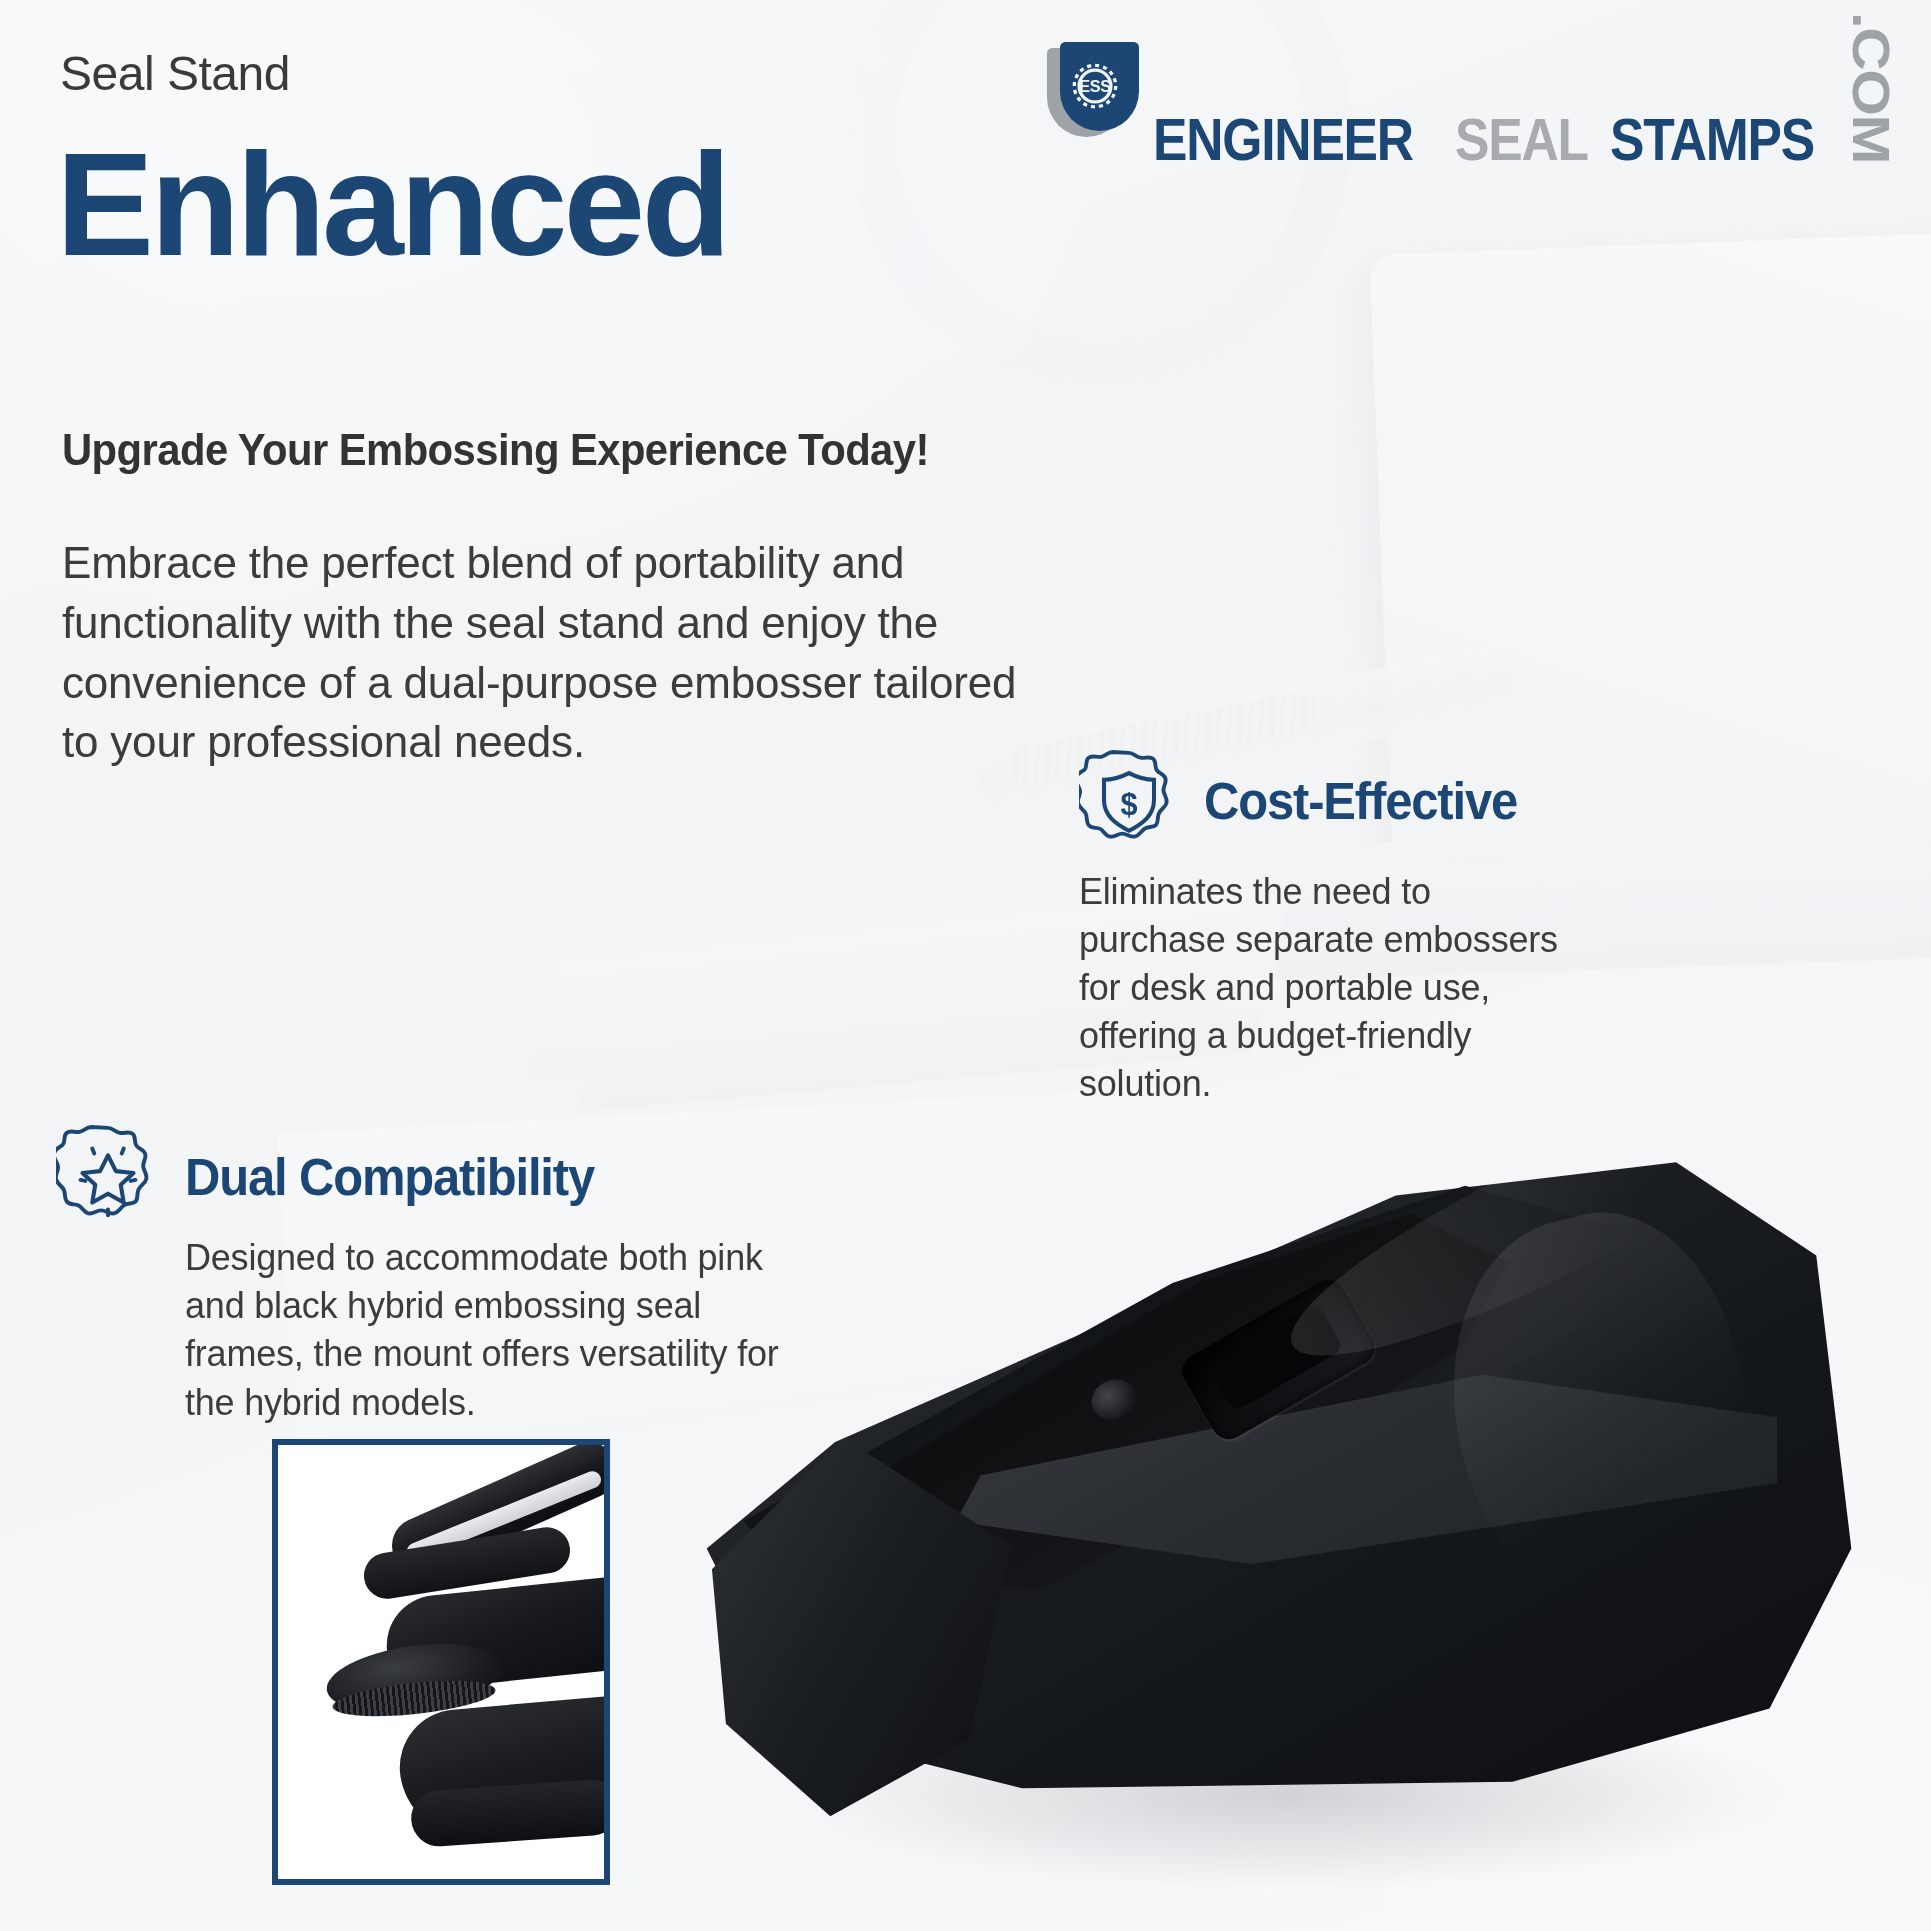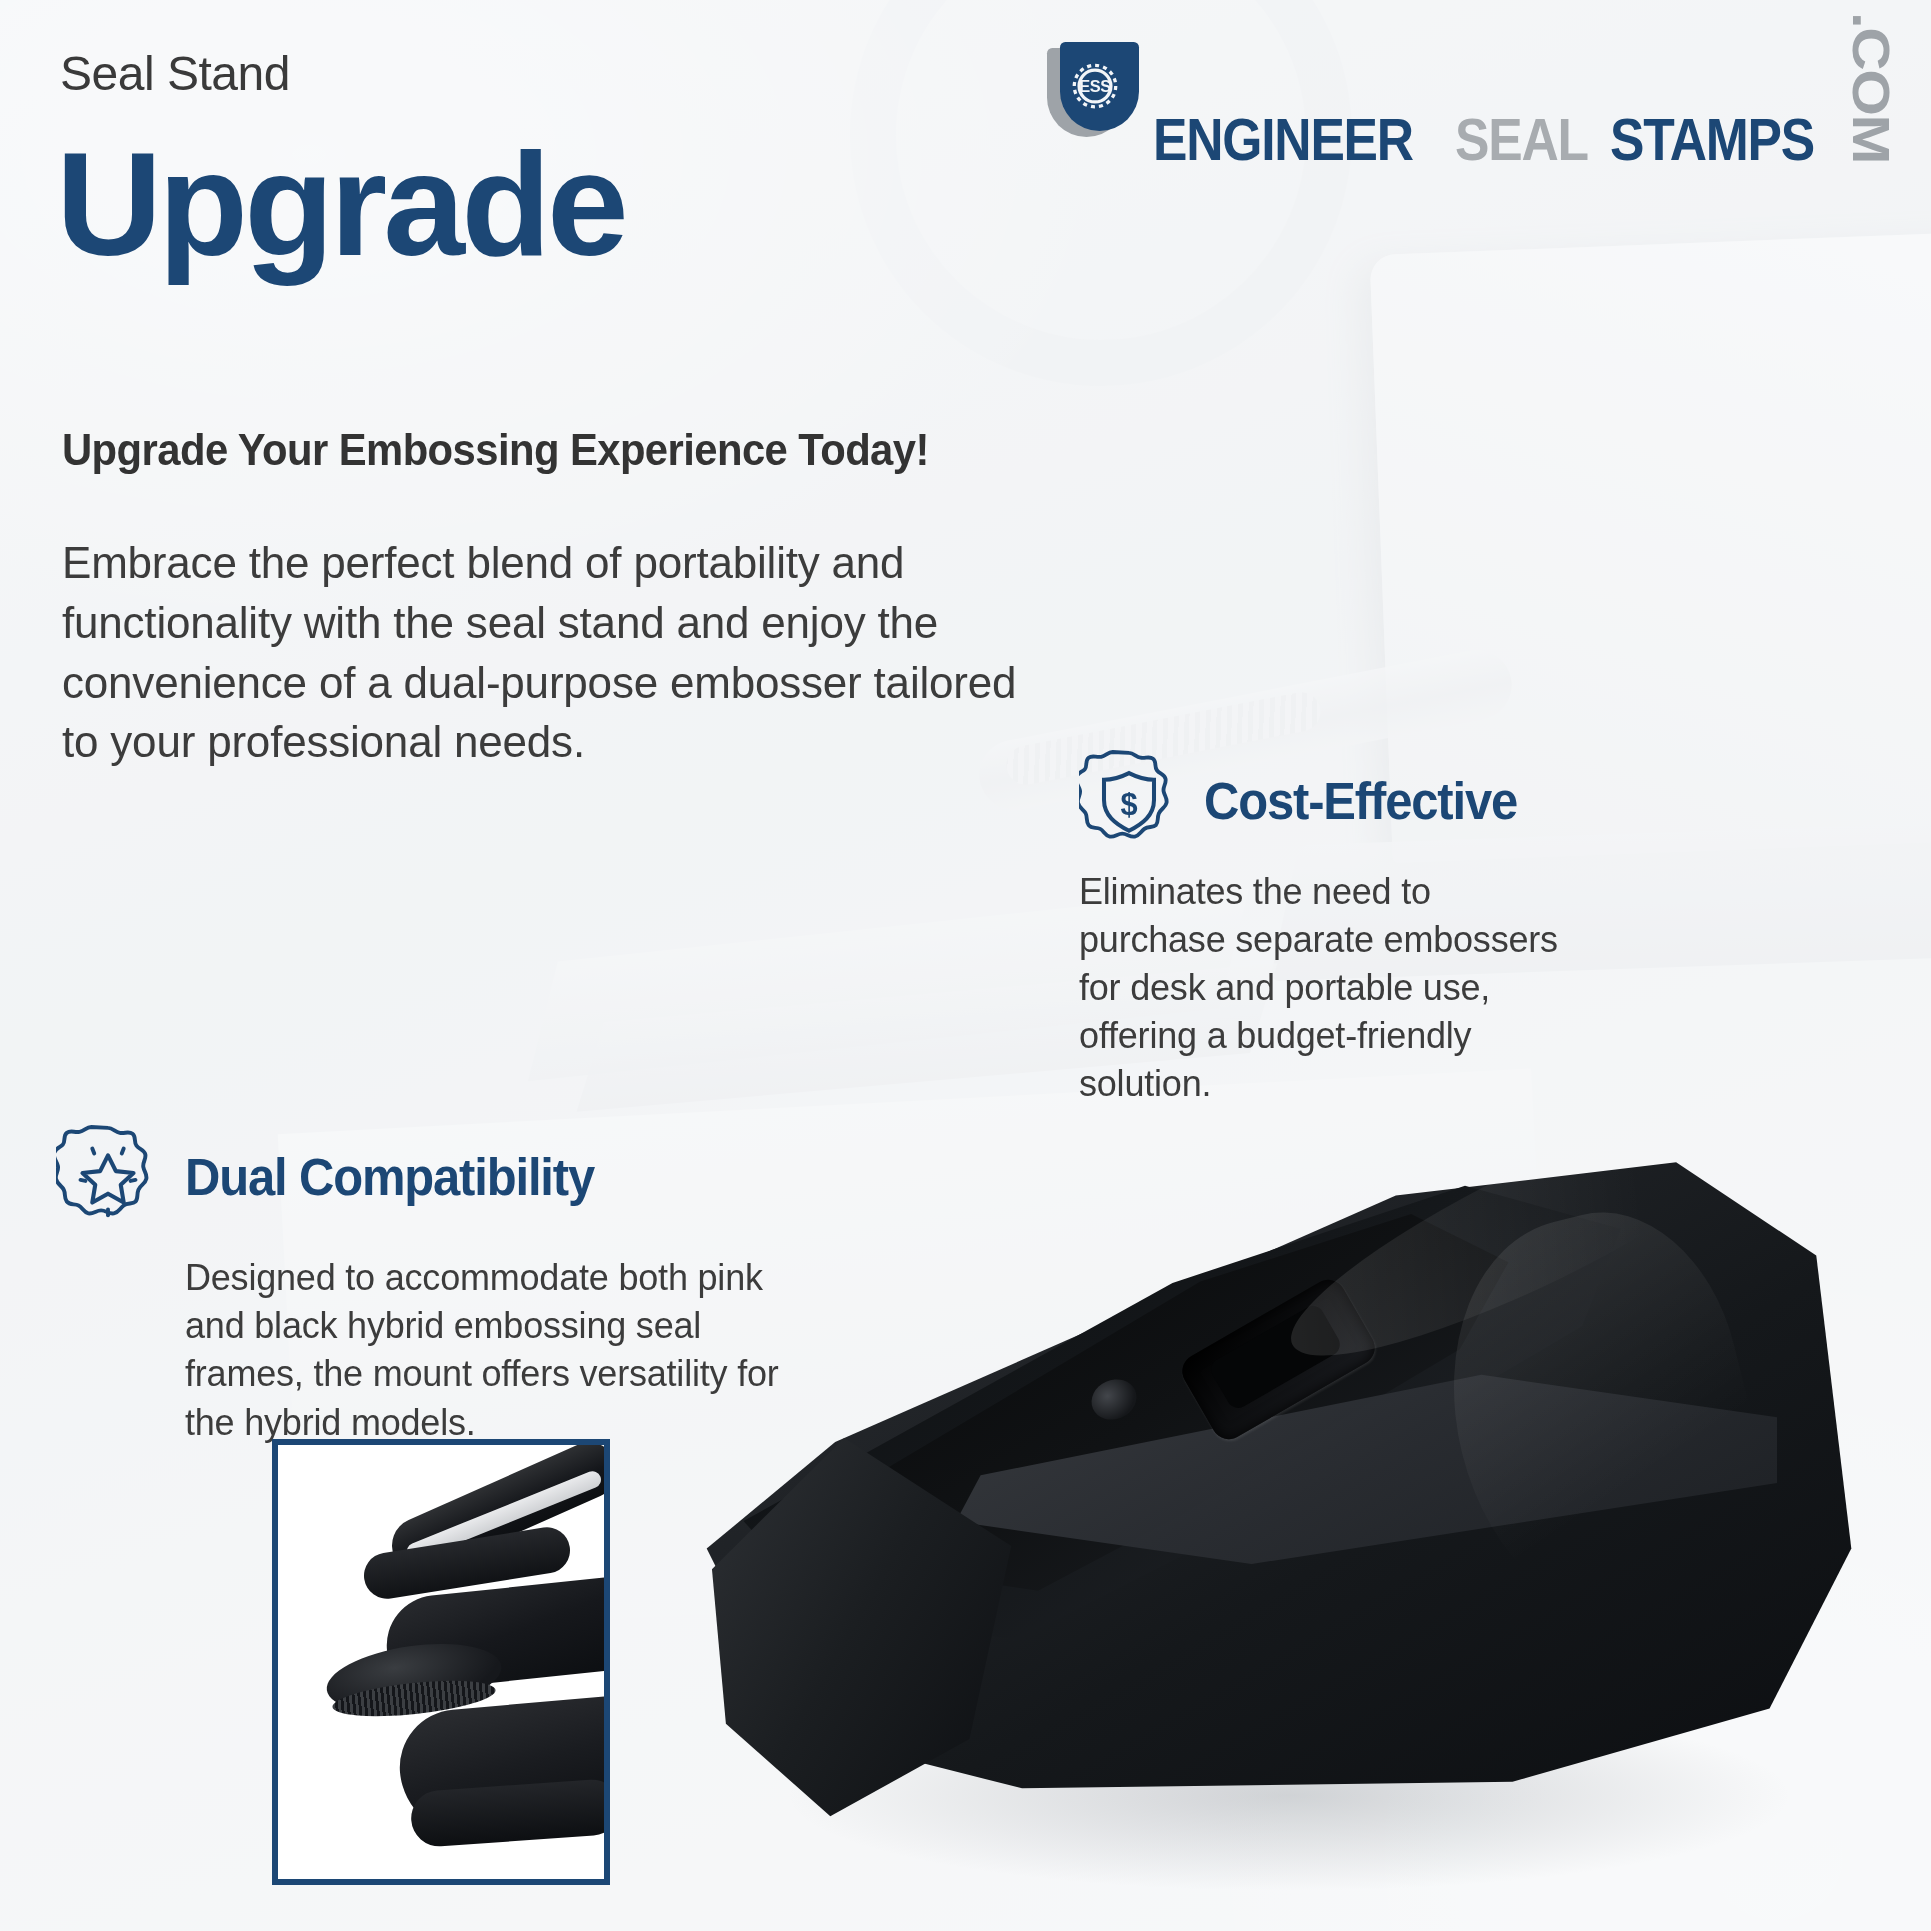--- a/index.html
+++ b/index.html
@@ -146,21 +146,21 @@
     line-height:1.34; letter-spacing:-0.2px;
   }
   .badge-icon { flex:none; }
 
   #feat-stability     { left:60px;  top:742px;  width:850px; }
   #feat-stability .f-body  { margin-left:126px; margin-top:15.4px; width:695px; }
   #feat-cost          { left:1079px; top:748px; width:830px; }
   #feat-cost .f-body       { margin-left:0px; margin-top:13.5px; width:502px; }
   #feat-cost .f-head       { margin-left:0; }
   #feat-dual          { left:56px;  top:1123px; width:850px; }
-  #feat-dual .f-body       { margin-left:129px; margin-top:23px; width:637px; }
+  #feat-dual .f-body       { margin-left:129px; margin-top:3px; width:637px; }
 
   
   #inset {
     position:absolute; left:272px; top:1439px; width:338px; height:446px;
     border:6.8px solid #1c4775; background:#ffffff; overflow:hidden;
   }
   
   #inset .handle {
     position:absolute; left:106px; top:35px; width:241px; height:56px;
     background:linear-gradient(180deg,#2e3033 0%,#14161a 55%,#0d0f12 100%);
@@ -315,21 +315,21 @@
   </div>
   <div class="logo-word">
     <span class="lw-engineer">ENGINEER</span>
     <span class="lw-seal">SEAL</span>
     <span class="lw-stamps">STAMPS</span>
     <span class="logo-dotcom">.COM</span>
   </div>
 </div>
 
 <div id="eyebrow">Seal Stand</div>
-<h1 id="bigtitle">Upgrade</h1>
+<h1 id="bigtitle">Enhanced</h1>
 <div id="subhead">Upgrade Your Embossing Experience Today!</div>
 <p id="intro">Embrace the perfect blend of portability and functionality with the seal stand and enjoy the convenience of a dual-purpose embosser tailored to your professional needs.</p>
 
 <div class="feature" id="feat-stability">
 </div>
 
 <div class="feature" id="feat-cost">
   <div class="f-head">
     <svg class="badge-icon" width="100" height="106" viewBox="0 0 104 110" aria-hidden="true">
       <path d="M52 5 c5 0 7 4 12 5 s9-2 13 1 1 8 4 12 8 4 9 9-3 8-2 13 4 7 3 12-6 6-8 11 0 9-3 12-8 1-12 4-5 7-10 8-8-3-13-3-8 4-13 3-6-6-10-8-9 0-12-4-1-8-3-12-7-6-8-11 3-8 2-13-5-8-4-13 6-6 9-9 0-9 4-12 8 0 13-1 7-5 12-5 z" fill="none" stroke="#1c4775" stroke-width="4"></path>

